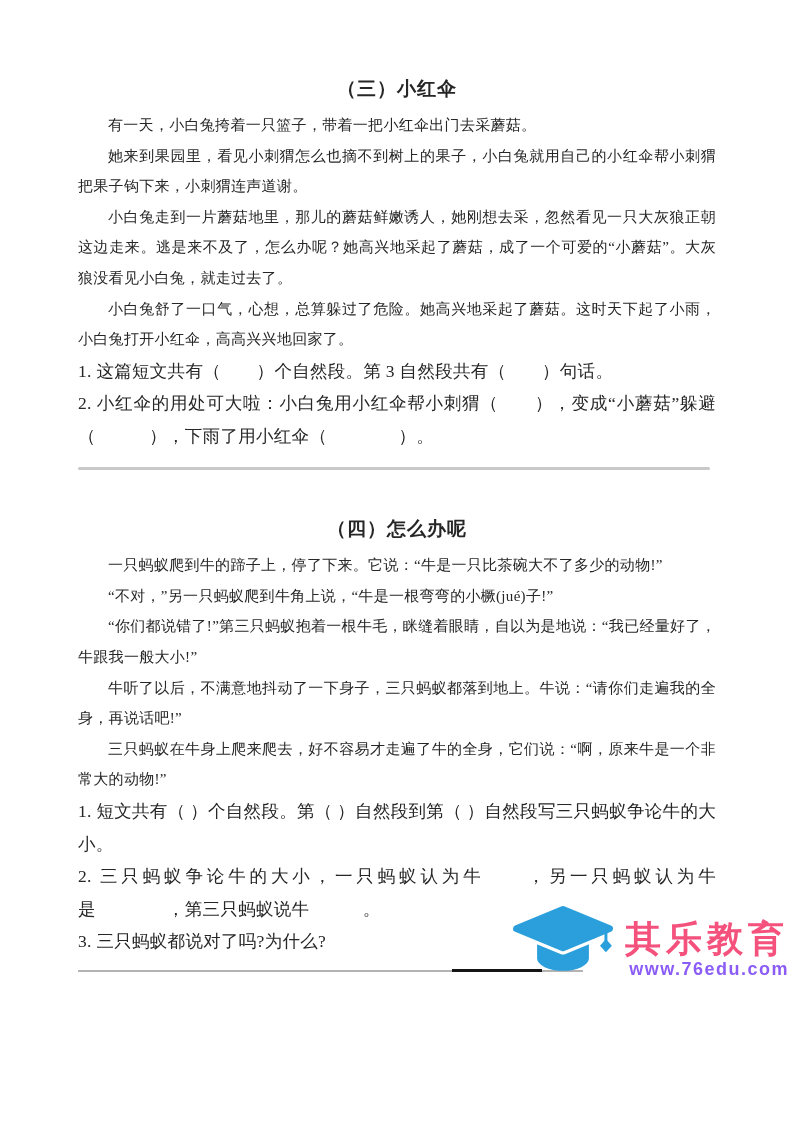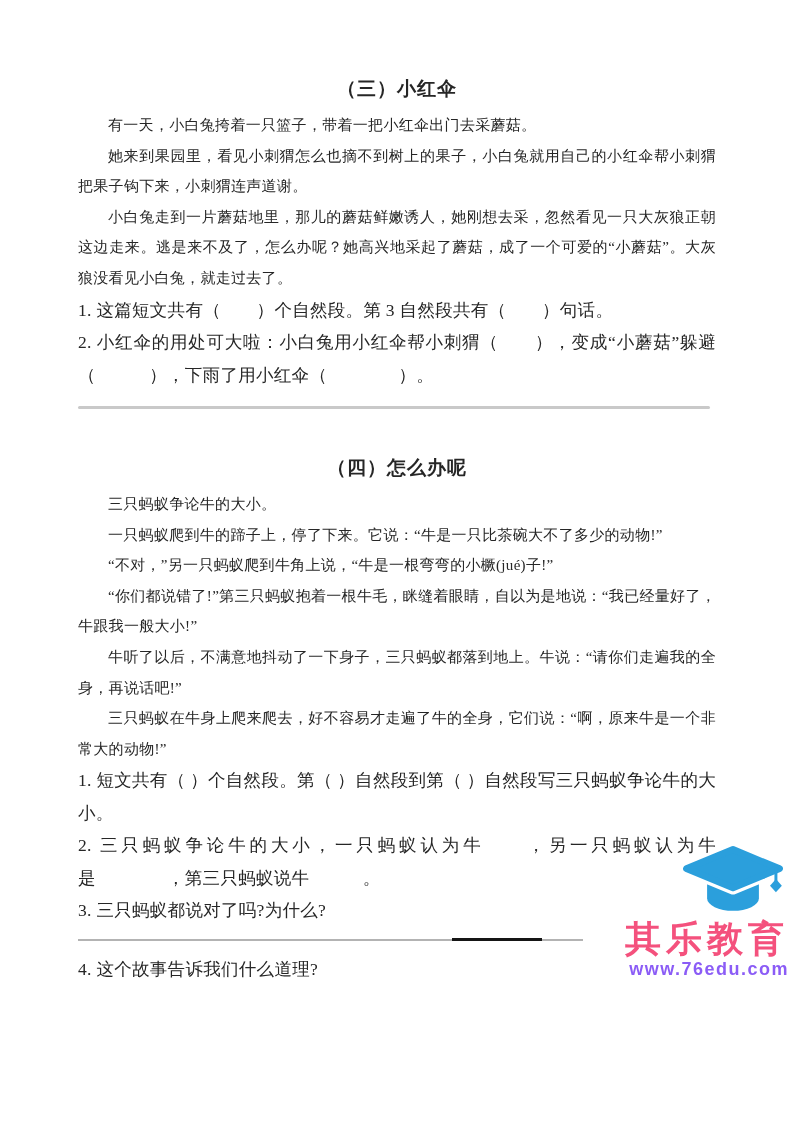--- a/index.html
+++ b/index.html
@@ -59,21 +59,20 @@
     left:374px; top:-1px;
     width:90px; height:3px;
     background:#151515;
   }
   .q4 { margin-top:12px; }
   .logo {
     position:absolute;
     right:4px; bottom:8px;
     display:flex;
     align-items:flex-end;
-    flex-direction:column;
   }
   .logo-text {
     margin-left:6px;
     display:flex;
     flex-direction:column;
     align-items:flex-end;
   }
   .logo-name {
     font-family:"Liberation Sans","DejaVu Sans",sans-serif;
     font-weight:bold;
@@ -98,29 +97,29 @@
 <body>
 
 <div class="page">
   <div class="content">
 
     <section class="passage-1">
       <div class="passage-title">（三）小红伞</div>
       <p class="para">有一天，小白兔挎着一只篮子，带着一把小红伞出门去采蘑菇。</p>
       <p class="para">她来到果园里，看见小刺猬怎么也摘不到树上的果子，小白兔就用自己的小红伞帮小刺猬把果子钩下来，小刺猬连声道谢。</p>
       <p class="para">小白兔走到一片蘑菇地里，那儿的蘑菇鲜嫩诱人，她刚想去采，忽然看见一只大灰狼正朝这边走来。逃是来不及了，怎么办呢？她高兴地采起了蘑菇，成了一个可爱的“小蘑菇”。大灰狼没看见小白兔，就走过去了。</p>
+      <p class="para">小白兔舒了一口气，心想，总算躲过了危险。她高兴地采起了蘑菇。这时天下起了小雨，小白兔打开小红伞，高高兴兴地回家了。</p>
       <p class="question">1. 这篇短文共有（　　）个自然段。第 3 自然段共有（　　）句话。</p>
       <p class="question">2. 小红伞的用处可大啦：小白兔用小红伞帮小刺猬（　　），变成“小蘑菇”躲避（　　　），下雨了用小红伞（　　　　）。</p>
     </section>
 
     <div class="section-divider"></div>
 
     <section class="passage-2">
       <div class="passage-title">（四）怎么办呢</div>
-      <p class="para">三只蚂蚁争论牛的大小。</p>
       <p class="para">一只蚂蚁爬到牛的蹄子上，停了下来。它说：“牛是一只比茶碗大不了多少的动物!”</p>
       <p class="para">“不对，”另一只蚂蚁爬到牛角上说，“牛是一根弯弯的小橛(jué)子!”</p>
       <p class="para">“你们都说错了!”第三只蚂蚁抱着一根牛毛，眯缝着眼睛，自以为是地说：“我已经量好了，牛跟我一般大小!”</p>
       <p class="para">牛听了以后，不满意地抖动了一下身子，三只蚂蚁都落到地上。牛说：“请你们走遍我的全身，再说话吧!”</p>
       <p class="para">三只蚂蚁在牛身上爬来爬去，好不容易才走遍了牛的全身，它们说：“啊，原来牛是一个非常大的动物!”</p>
       <p class="question">1. 短文共有（ ）个自然段。第（ ）自然段到第（ ）自然段写三只蚂蚁争论牛的大小。</p>
       <p class="question">2. 三只蚂蚁争论牛的大小，一只蚂蚁认为牛　　，另一只蚂蚁认为牛是　　　　，第三只蚂蚁说牛　　　。</p>
       <p class="question">3. 三只蚂蚁都说对了吗?为什么?</p>
       <div class="answer-line">
         <div class="answer-line-dark"></div>

